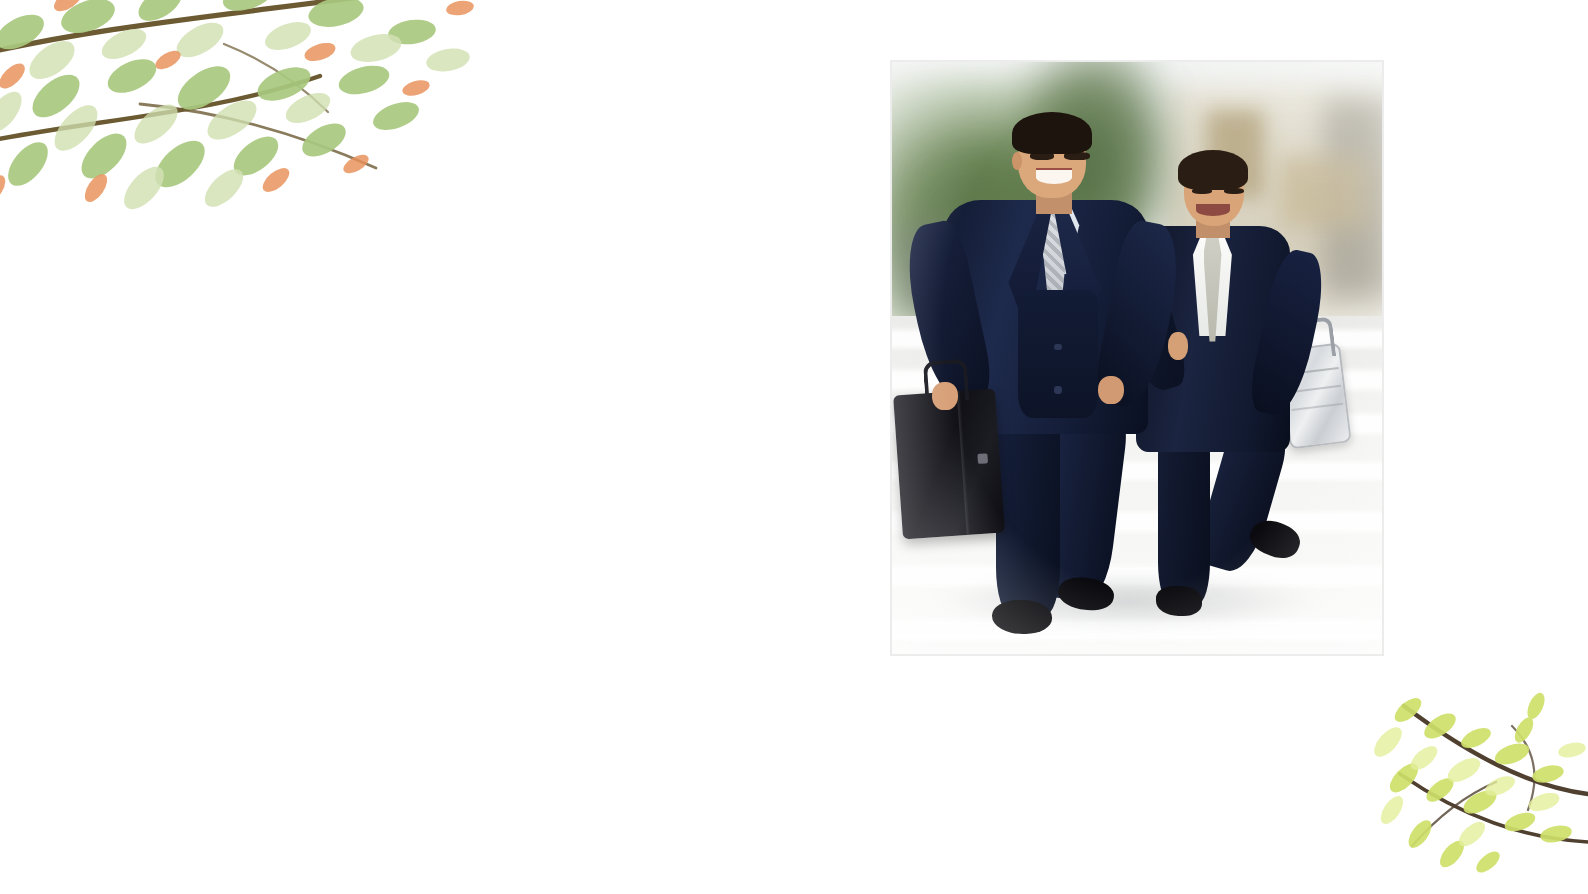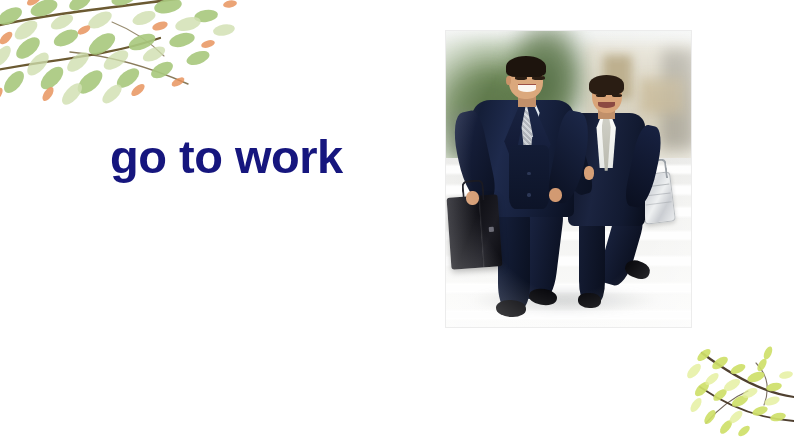--- a/index.html
+++ b/index.html
@@ -379,21 +379,20 @@
         <ellipse cx="168" cy="40" rx="8" ry="4" transform="rotate(-18 168 40)"></ellipse>
         <ellipse cx="216" cy="58" rx="7" ry="3.5" transform="rotate(-16 216 58)"></ellipse>
         <ellipse cx="56" cy="108" rx="8" ry="4" transform="rotate(-56 56 108)"></ellipse>
         <ellipse cx="146" cy="104" rx="8" ry="4" transform="rotate(-40 146 104)"></ellipse>
         <ellipse cx="186" cy="96" rx="7" ry="3.5" transform="rotate(-30 186 96)"></ellipse>
         <ellipse cx="6" cy="108" rx="7" ry="3.5" transform="rotate(-60 6 108)"></ellipse>
       </g>
     </g>
   </svg>
 
-  <div class="headline">go to work</div>
 
   <div class="photo-frame">
     <div class="photo">
 
       <div class="bg-sky"></div>
       <div class="bg-bldg"></div>
       <div class="bg-bldg-dark"></div>
       <div class="bg-bldg-accent"></div>
       <div class="bg-bldg-accent2"></div>
       <div class="bg-trees"></div>

